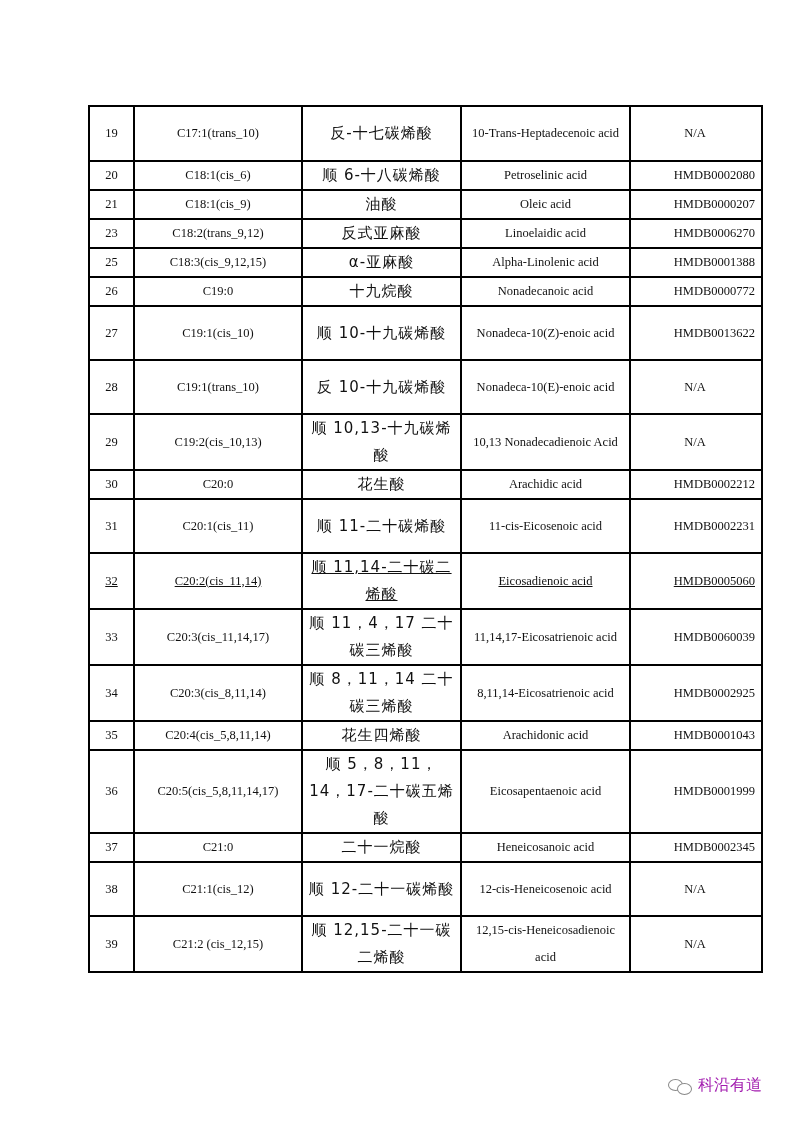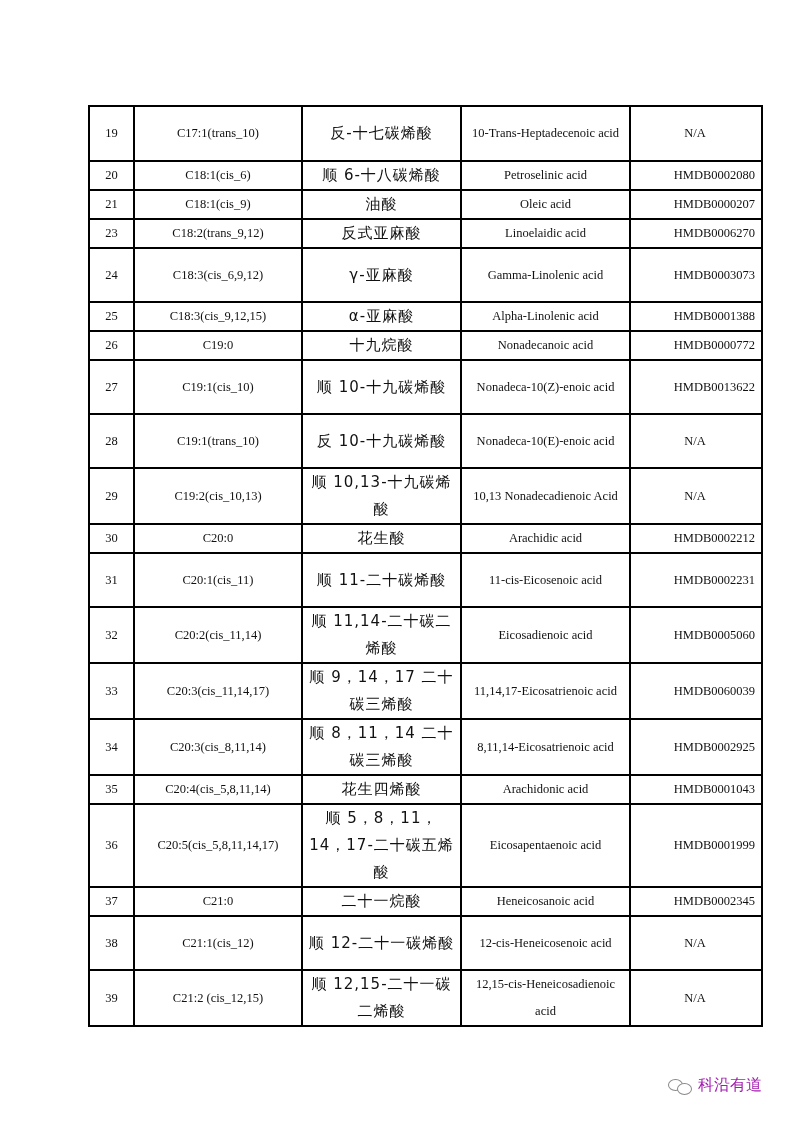--- a/index.html
+++ b/index.html
@@ -48,27 +48,20 @@
           <td class="c-en">Oleic acid</td>
           <td class="c-id">HMDB0000207</td>
         </tr>
         <tr style="height: 28px;">
           <td class="c-no">23</td>
           <td class="c-formula">C18:2(trans_9,12)</td>
           <td class="c-cn">反式亚麻酸</td>
           <td class="c-en">Linoelaidic acid</td>
           <td class="c-id">HMDB0006270</td>
         </tr>
-        <tr style="height: 54px;">
-          <td class="c-no">24</td>
-          <td class="c-formula">C18:3(cis_6,9,12)</td>
-          <td class="c-cn">γ-亚麻酸</td>
-          <td class="c-en">Gamma-Linolenic acid</td>
-          <td class="c-id">HMDB0003073</td>
-        </tr>
         <tr style="height: 28px;">
           <td class="c-no">25</td>
           <td class="c-formula">C18:3(cis_9,12,15)</td>
           <td class="c-cn">α-亚麻酸</td>
           <td class="c-en">Alpha-Linolenic acid</td>
           <td class="c-id">HMDB0001388</td>
         </tr>
         <tr style="height: 28px;">
           <td class="c-no">26</td>
           <td class="c-formula">C19:0</td>
@@ -104,31 +97,31 @@
           <td class="c-en">Arachidic acid</td>
           <td class="c-id">HMDB0002212</td>
         </tr>
         <tr style="height: 54px;">
           <td class="c-no">31</td>
           <td class="c-formula">C20:1(cis_11)</td>
           <td class="c-cn">顺 11-二十碳烯酸</td>
           <td class="c-en">11-cis-Eicosenoic acid</td>
           <td class="c-id">HMDB0002231</td>
         </tr>
-        <tr style="height: 55px;">
+        <tr style="height: 55px; text-decoration: underline;">
           <td class="c-no">32</td>
           <td class="c-formula">C20:2(cis_11,14)</td>
           <td class="c-cn">顺 11,14-二十碳二烯酸</td>
           <td class="c-en">Eicosadienoic acid</td>
           <td class="c-id">HMDB0005060</td>
         </tr>
         <tr style="height: 54px;">
           <td class="c-no">33</td>
           <td class="c-formula">C20:3(cis_11,14,17)</td>
-          <td class="c-cn">顺 9，14，17 二十碳三烯酸</td>
+          <td class="c-cn">顺 11，4，17 二十碳三烯酸</td>
           <td class="c-en">11,14,17-Eicosatrienoic acid</td>
           <td class="c-id">HMDB0060039</td>
         </tr>
         <tr style="height: 54px;">
           <td class="c-no">34</td>
           <td class="c-formula">C20:3(cis_8,11,14)</td>
           <td class="c-cn">顺 8，11，14 二十碳三烯酸</td>
           <td class="c-en">8,11,14-Eicosatrienoic acid</td>
           <td class="c-id">HMDB0002925</td>
         </tr>

